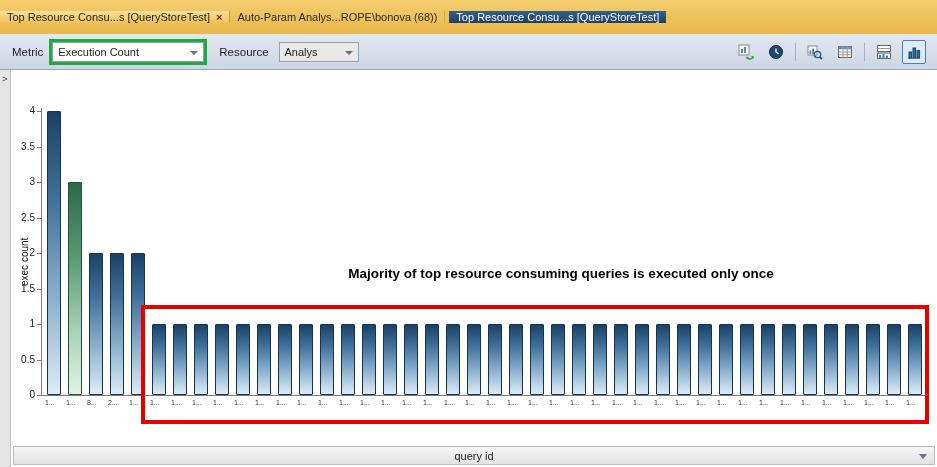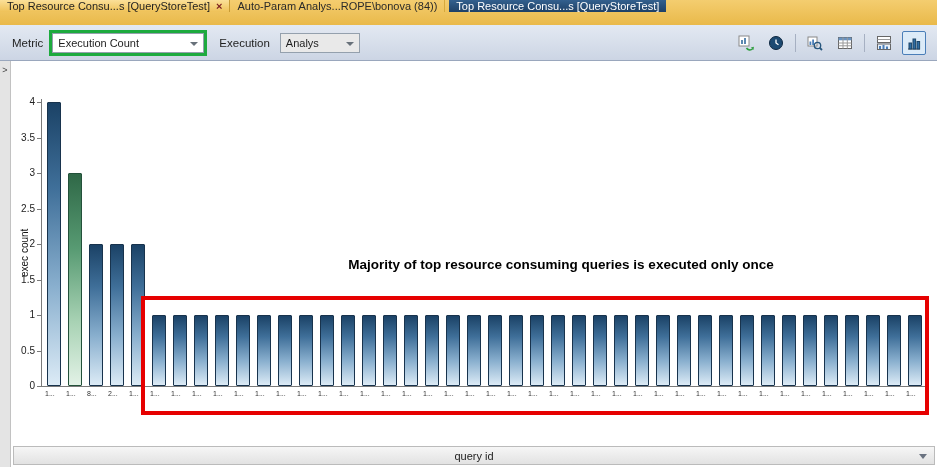--- a/index.html
+++ b/index.html
@@ -1,20 +1,20 @@
 <!DOCTYPE html>
 <html><head>
 <meta charset="utf-8">
 <style>
   *{box-sizing:border-box;margin:0;padding:0}
   html,body{width:937px;height:467px;overflow:hidden;font-family:"Liberation Sans",sans-serif;background:#fff}
   .app{width:937px;height:467px;display:flex;flex-direction:column}
 
   
-  .tabstrip{height:25px;flex:0 0 auto;background:linear-gradient(#f4cd6f,#e9b94a);display:flex;align-items:flex-start;font-size:11px;overflow:hidden}
+  .tabstrip{height:34px;flex:0 0 auto;background:linear-gradient(#f4cd6f,#e9b94a);display:flex;align-items:center;font-size:11px;overflow:hidden}
   .tab{display:flex;align-items:center;padding:0 7px;white-space:nowrap;cursor:default}
   .tab.gold{background:linear-gradient(#fbe098,#efc258);color:#1e1e1e;border-right:1px solid #c89b33}
   .tab.gold .close{color:#7c1f1f;margin-left:6px;font-weight:bold}
   .tab.plain{color:#2a2a2a;border-right:1px solid #d6a93c}
   .tab.blue{background:linear-gradient(#33608e,#1e4066);color:#fff;margin-left:4px}
 
   
   .titlebar{height:30px;flex:0 0 auto;background:linear-gradient(#2b5680,#1d4064);color:#fff;display:flex;align-items:center;padding:0 10px;font-size:12.5px}
 
   
@@ -59,37 +59,37 @@
 <body>
 
 <div class="app">
 
   <div class="tabstrip">
     <div class="tab gold">
       <span>Top Resource Consu...s [QueryStoreTest]</span>
       <span class="close">×</span>
     </div>
     <div class="tab plain">
-      <span>Auto-Param Analys...ROPE\bonova (84))</span>
+      <span>Auto-Param Analys...ROPE\bonova (68))</span>
     </div>
     <div class="tab blue">
       <span>Top Resource Consu...s [QueryStoreTest]</span>
     </div>
   </div>
 
 
   <div class="toolbar">
     <span class="lbl">Metric</span>
     <span class="greenbox" style="border-color: rgb(29, 170, 62);">
       <span class="select metric">
         <span class="txt">Execution Count</span>
         <span class="arrow"></span>
       </span>
     </span>
-    <span class="lbl">Execution</span>
+    <span class="lbl">Resource</span>
     <span class="select stat">
       <span class="txt">Analys</span>
       <span class="arrow"></span>
     </span>
 
     <span class="spacer"></span>
 
     <span class="tbtn">
       <svg width="16" height="16" viewBox="0 0 16 16">
         <rect x="1" y="1" width="10" height="10" fill="#fff" stroke="#8a8a8a"></rect>

